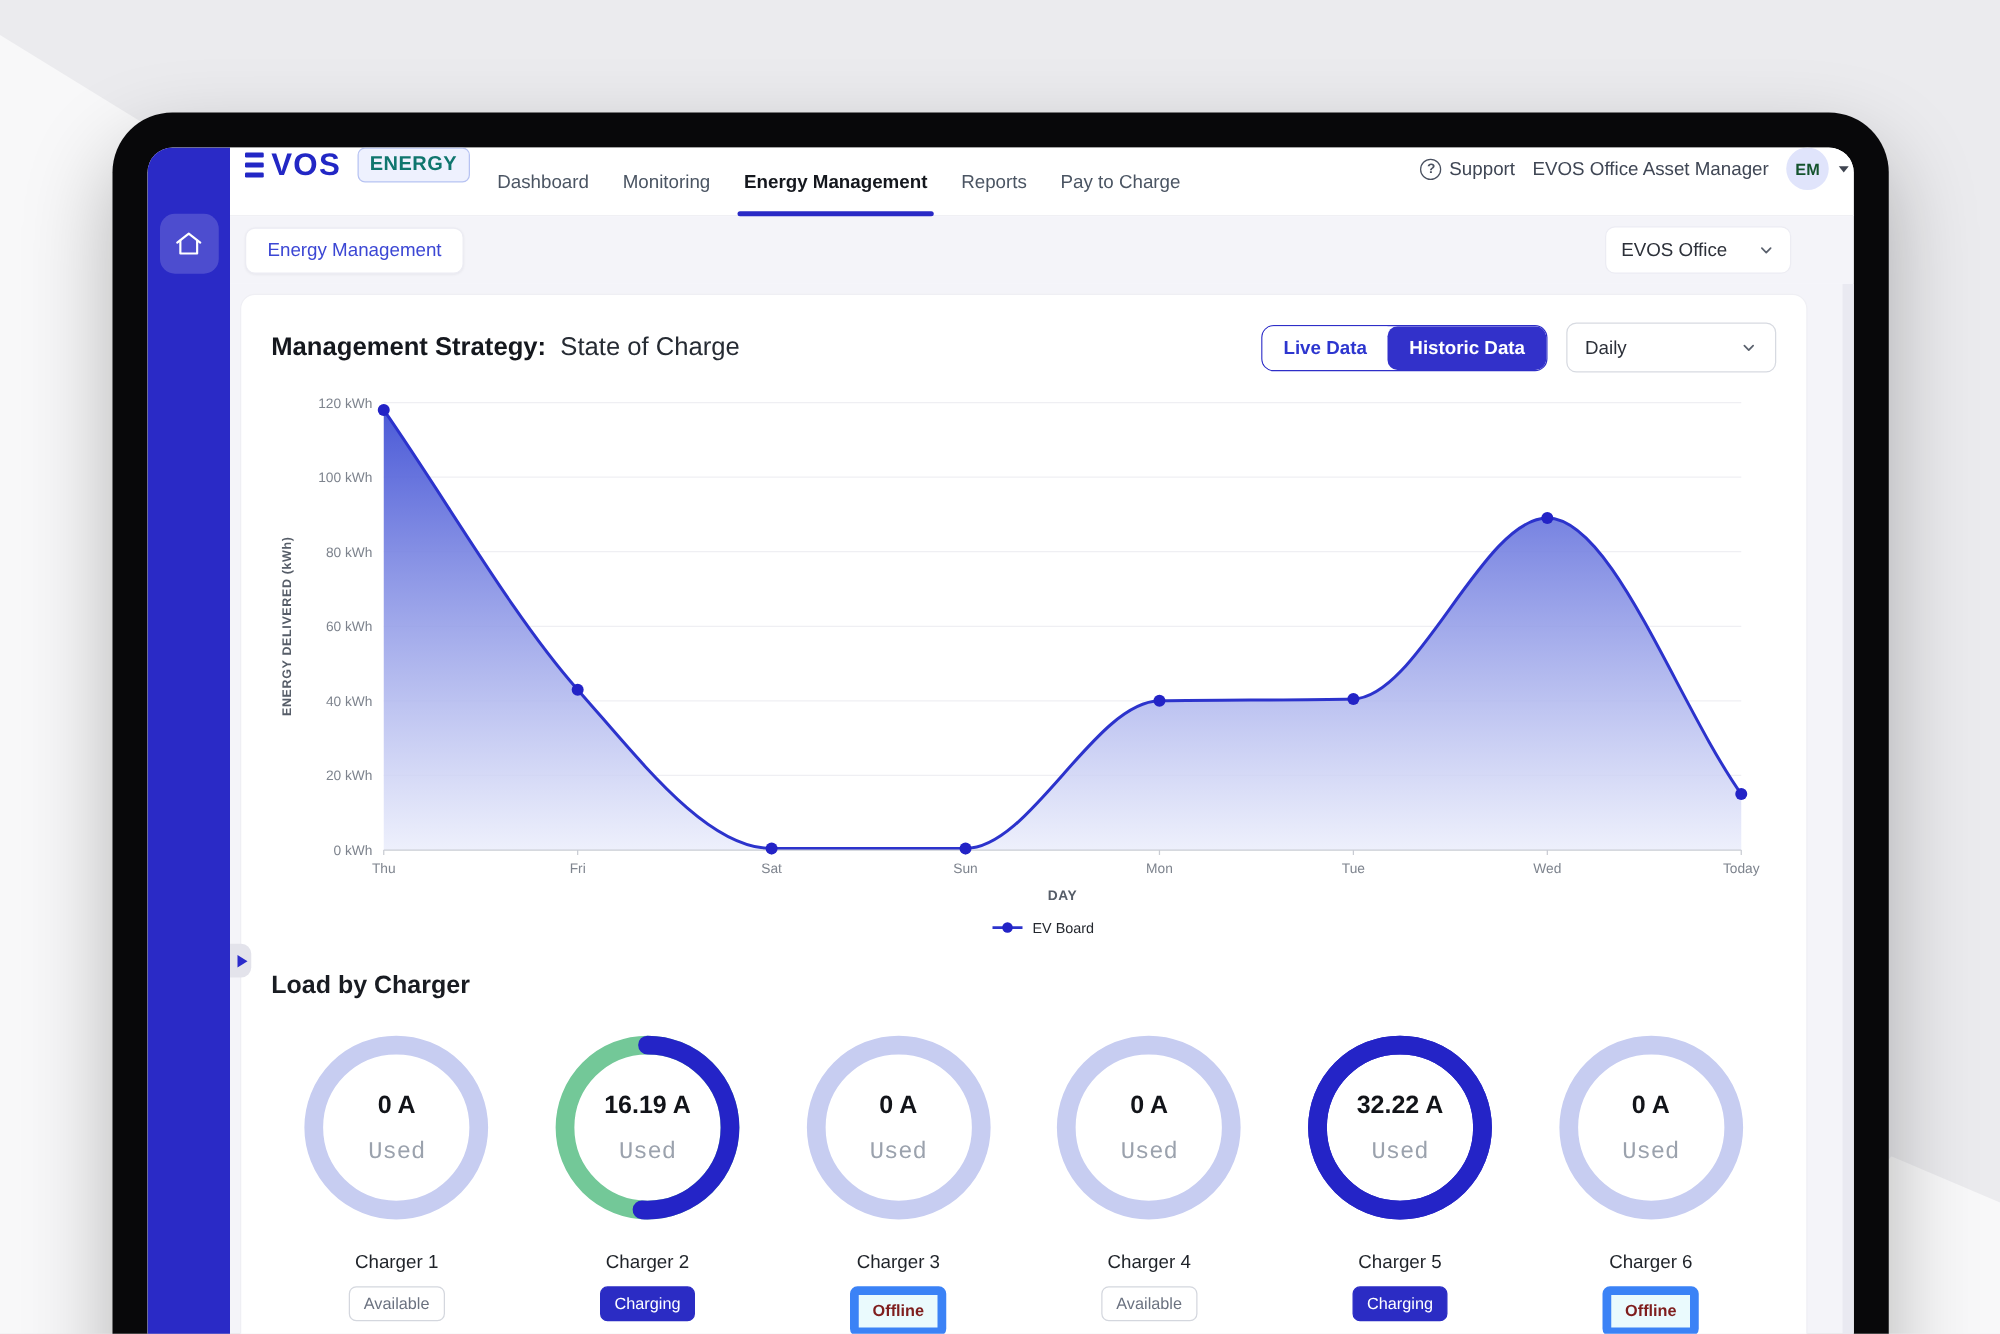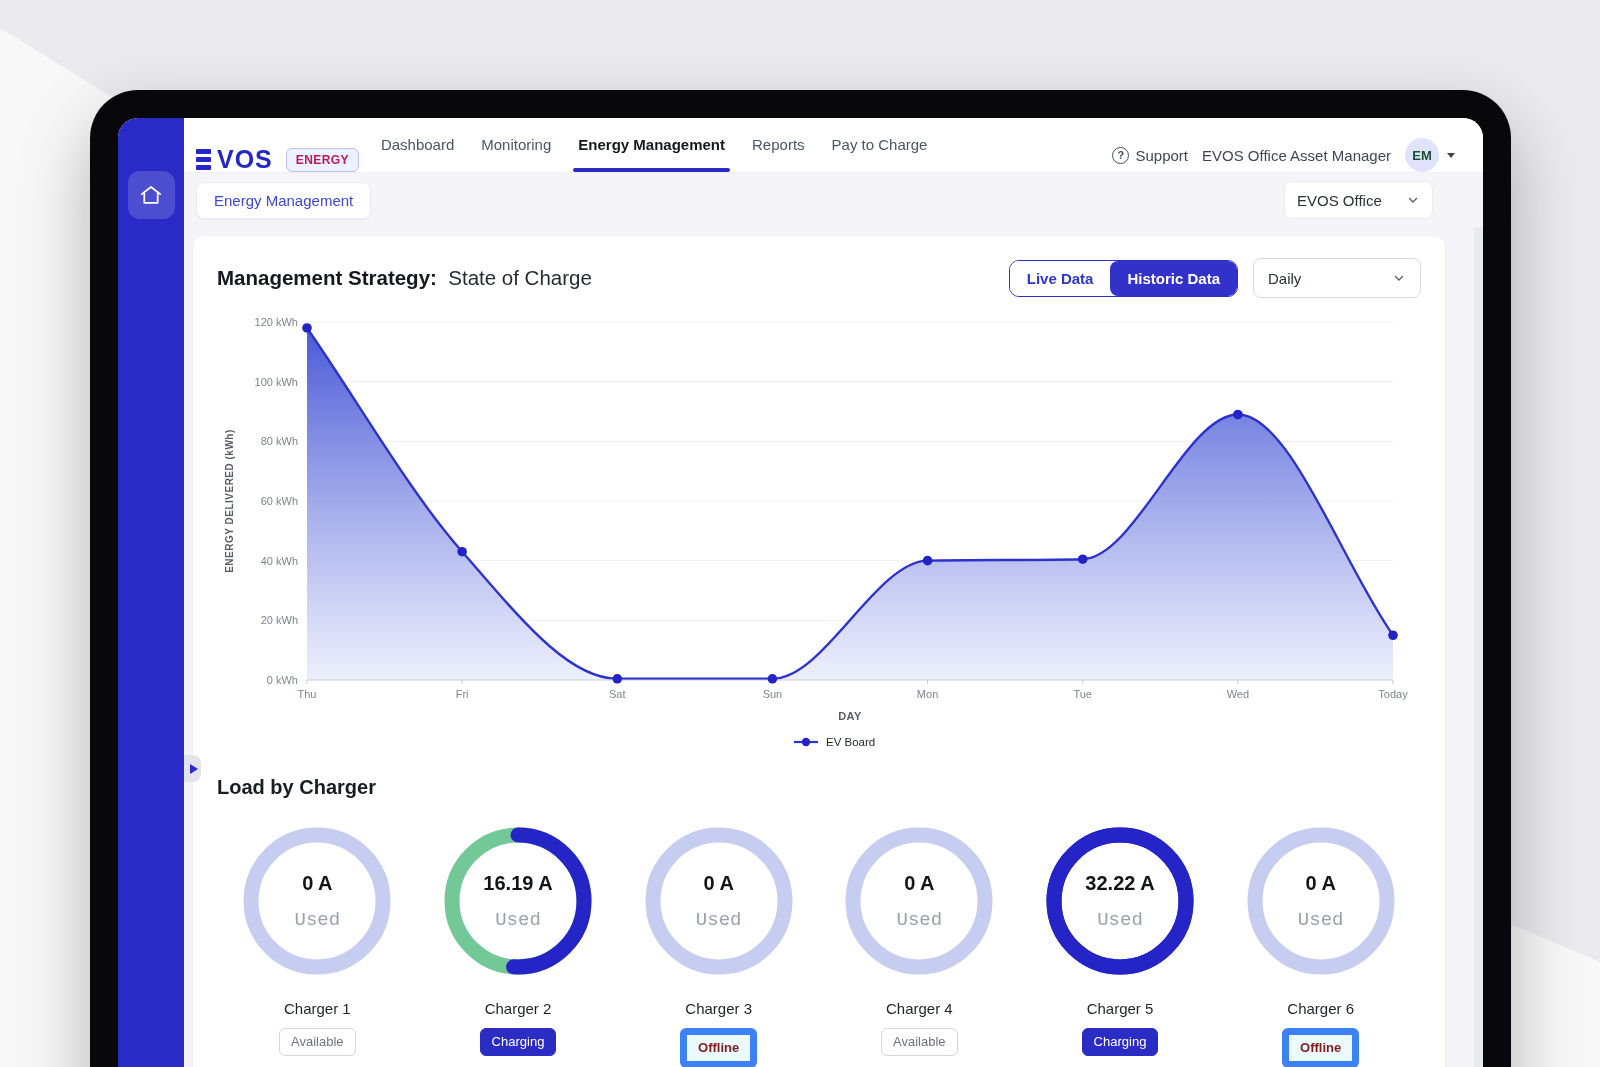--- a/index.html
+++ b/index.html
@@ -24,26 +24,26 @@
   .app { width:100%; height:100%; background:#fff; border-radius:20px; overflow:hidden; display:flex; }
 
   
   .sidebar { width:66px; flex-shrink:0; background:#2a2ac6; display:flex; justify-content:center; align-items:flex-start; padding-top:53px; }
   .home-btn { width:47px; height:48px; border-radius:12px; background:rgba(255,255,255,.17); display:flex; align-items:center; justify-content:center; cursor:pointer; }
 
   
   .main { flex:1; min-width:0; display:flex; flex-direction:column; position:relative; }
 
   
-  .topbar { height:55px; flex-shrink:0; background:#fff; display:flex; align-items:flex-end; padding:0 28px 0 12px; border-bottom:1px solid #f0f0f4; }
+  .topbar { height:55px; flex-shrink:0; background:#fff; display:flex; align-items:flex-start; padding:0 4px 0 12px; border-bottom:1px solid #f0f0f4; }
   .logo { display:flex; align-items:center; gap:5px; cursor:pointer; }
   .logo-bars { display:flex; flex-direction:column; gap:3.6px; margin-right:1px; }
   .logo-bars i { display:block; width:15px; height:4.6px; background:#2227c5; border-radius:1px; }
   .logo-text { font-size:25px; font-weight:800; letter-spacing:1px; color:#2227c5; line-height:1; }
-  .logo-badge { margin-left:8px; font-size:12px; font-weight:600; letter-spacing:.4px; color:#be185d; background:#eef1fe; border:1px solid #b7c3f2; border-radius:6px; padding:4px 9px; }
+  .logo-badge { margin-left:8px; font-size:16px; font-weight:600; letter-spacing:.4px; color:#0f766e; background:#eef1fe; border:1px solid #b7c3f2; border-radius:6px; padding:4px 9px; }
   .nav { display:flex; align-items:stretch; gap:27px; margin-left:22px; height:55px; }
   .nav-item { display:flex; align-items:center; font-size:15px; color:#4b5563; font-weight:500; position:relative; cursor:pointer; white-space:nowrap; }
   .nav-item.active { color:#15181e; font-weight:700; }
   .nav-item.active::after { content:""; position:absolute; left:-5px; right:-5px; bottom:0; height:4px; border-radius:2px; background:#2a2ac6; }
   .topbar-right { margin-left:auto; display:flex; align-items:center; gap:14px; }
   .support { display:flex; align-items:center; gap:6px; font-size:15px; color:#3f4654; cursor:pointer; }
   .qmark { width:17px; height:17px; border:1.5px solid #4a5160; border-radius:50%; display:inline-flex; align-items:center; justify-content:center; font-size:11px; font-weight:700; color:#4a5160; }
   .account { font-size:15px; color:#3f4654; cursor:pointer; white-space:nowrap; }
   .user-menu { display:flex; align-items:center; gap:8px; cursor:pointer; }
   .avatar { width:34px; height:34px; border-radius:50%; background:#e0e4fb; color:#14532d; font-size:13px; font-weight:700; display:flex; align-items:center; justify-content:center; }

